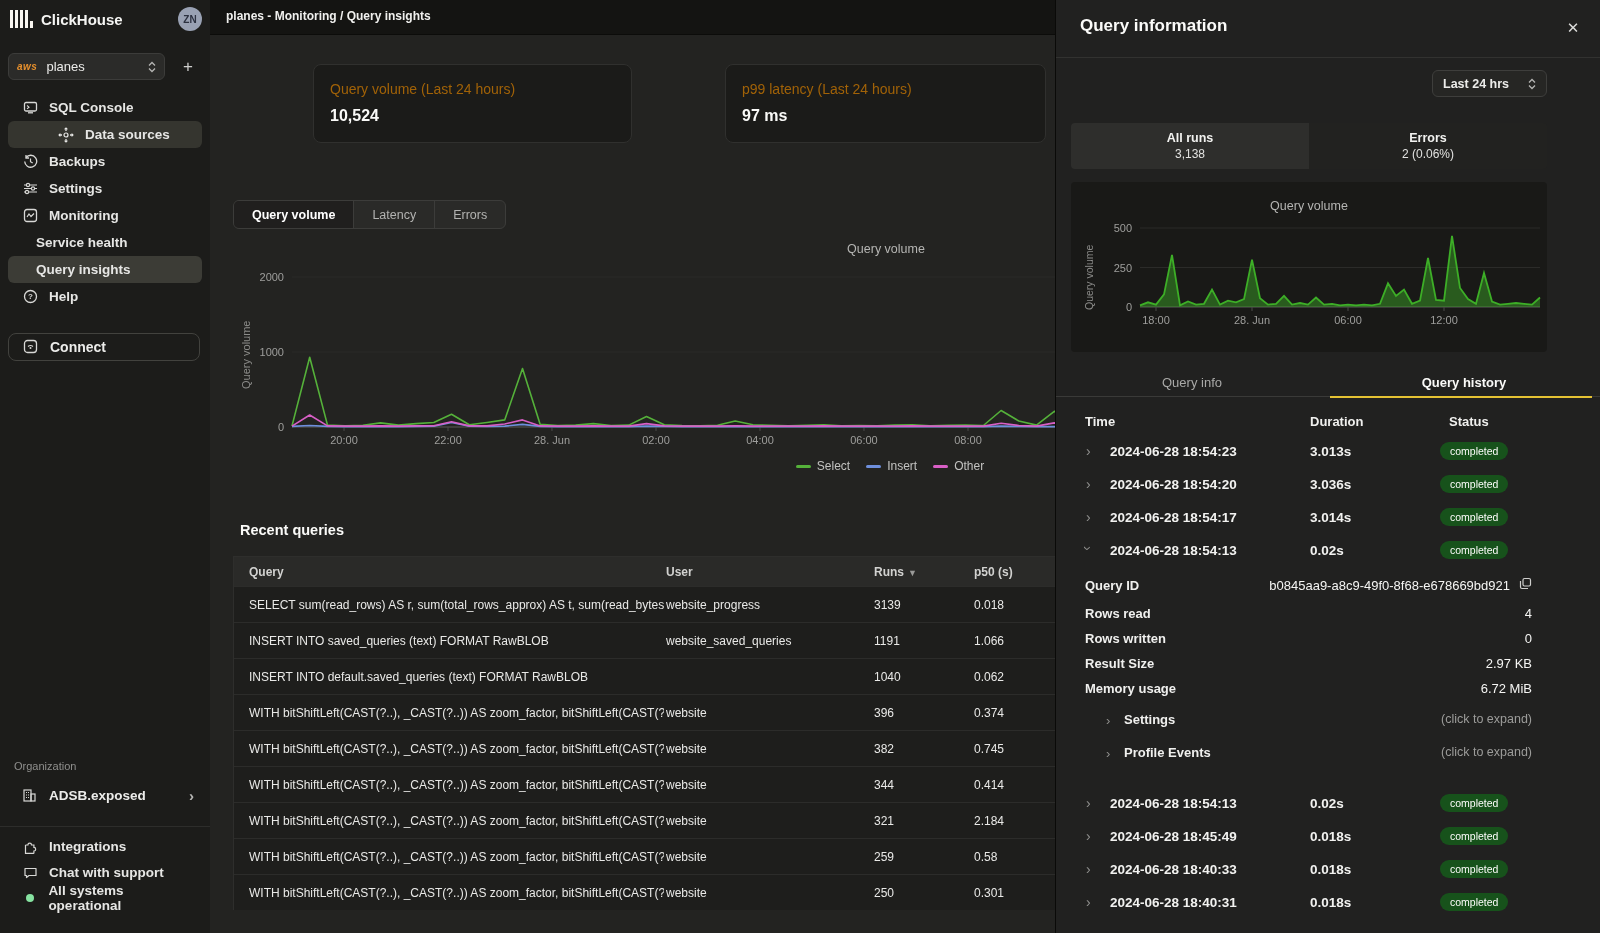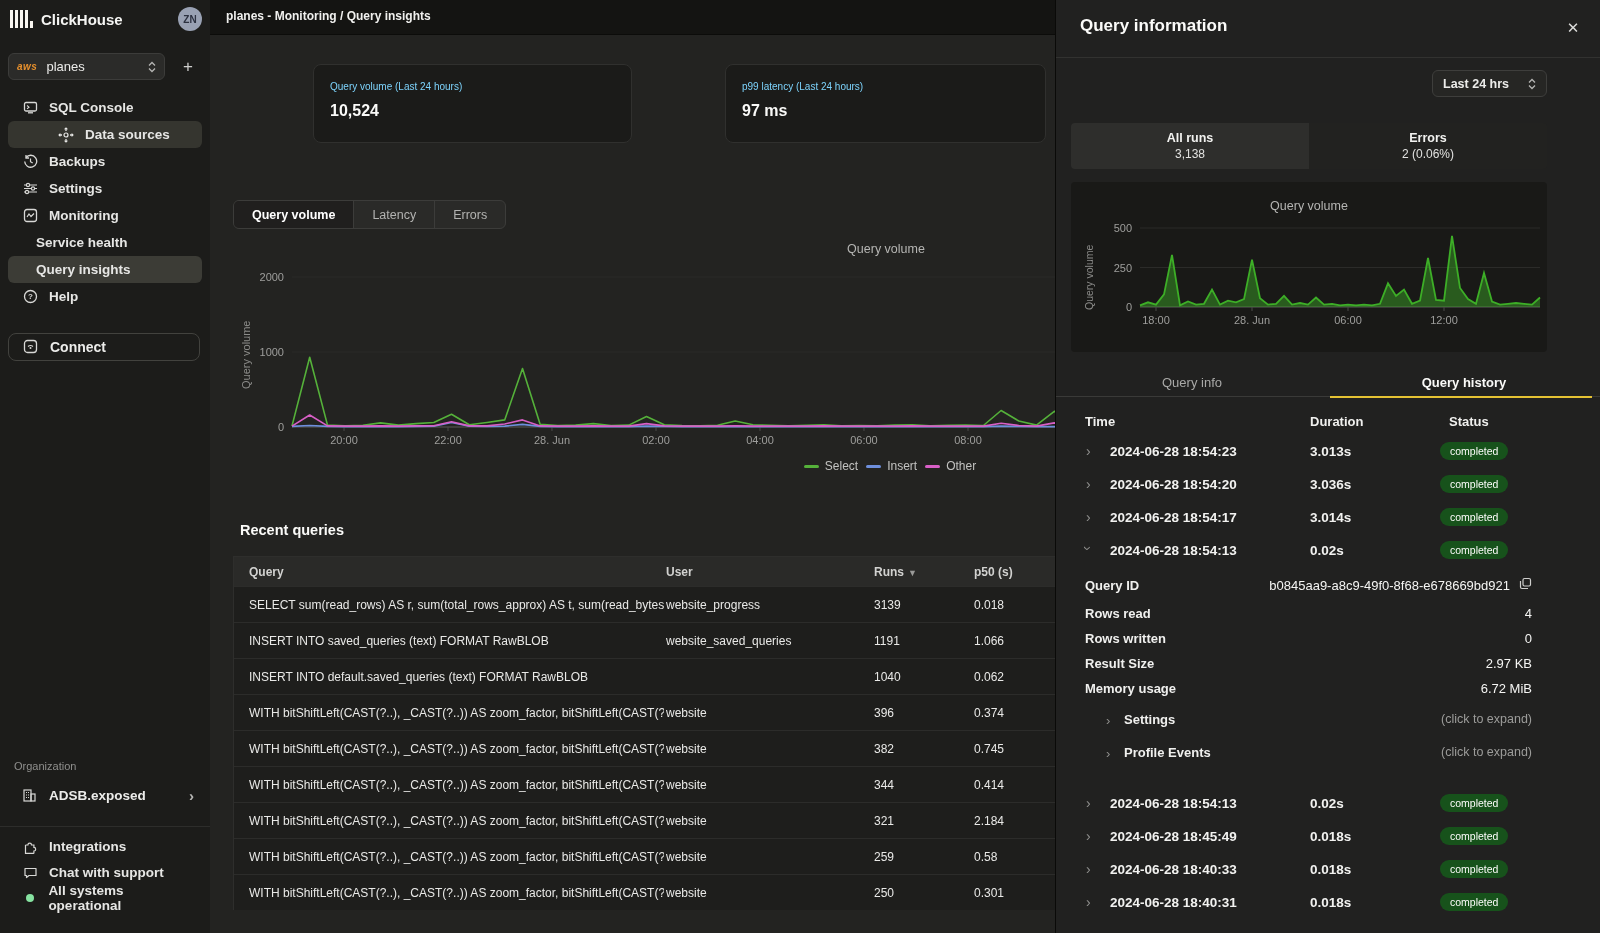--- a/index.html
+++ b/index.html
@@ -33,30 +33,30 @@
   .org-row .chev { margin-left:auto; color:#b7b7b5; font-size:15px; }
   .sb-div { position:absolute; left:0; top:826px; width:210px; height:1px; background:#2d2d2b; }
   .sb-foot { position:absolute; left:8px; top:833px; width:194px; }
   .sb-foot .nav-item { font-weight:600; }
   .statusdot { width:8px; height:8px; border-radius:50%; background:#86e3a1; }
 
   
   .topbar { position:absolute; left:210px; top:0; width:1390px; height:35px; background:#141412; border-bottom:1px solid #0c0c0a; z-index:1; }
   .breadcrumb { position:absolute; left:16px; top:9px; font-size:12px; font-weight:bold; color:#f0f0ee; }
   .stat-card { position:absolute; top:64px; height:79px; background:#1b1b19; border:1px solid #30302e; border-radius:8px; padding:16px; z-index:1; }
-  .stat-card .lab { font-size:10px; color:#7dd3fc; margin-bottom:10px; }
+  .stat-card .lab { font-size:14px; color:#a16207; margin-bottom:10px; }
   .stat-card .val { font-size:16px; font-weight:bold; color:#fafaf8; }
   .seg-tabs { position:absolute; left:233px; top:200px; height:29px; display:flex; border:1px solid #3c3c3a; border-radius:6px; background:#2a2a28; overflow:hidden; z-index:1; }
   .seg-tab { padding:0 18px; display:flex; align-items:center; font-size:12.5px; color:#b3b3b1; cursor:pointer; border-right:1px solid #3c3c3a; }
   .seg-tab:last-child { border-right:none; }
   .seg-tab.active { background:#201f1e; color:#fff; font-weight:bold; }
   .chart-title { position:absolute; left:796px; top:242px; width:180px; text-align:center; font-size:12.5px; color:#b5b5b3; z-index:1; }
   .ylab-main { position:absolute; left:240px; top:300px; width:14px; font-size:11px; color:#8c8c8a; writing-mode:vertical-rl; transform:rotate(180deg); height:110px; text-align:center; z-index:1; }
   .main-chart-svg { position:absolute; left:210px; top:235px; z-index:0; }
-  .legend { position:absolute; left:700px; top:459px; width:380px; display:flex; justify-content:center; gap:8px; z-index:1; }
+  .legend { position:absolute; left:700px; top:459px; width:380px; display:flex; justify-content:center; gap:16px; z-index:1; }
   .legend .li { display:flex; align-items:center; gap:6px; font-size:12px; color:#c2c2c0; cursor:pointer; }
   .legend .dash { width:15px; height:3px; border-radius:2px; }
   .rq-title { position:absolute; left:240px; top:522px; font-size:14.5px; font-weight:bold; color:#fafaf8; z-index:1; }
   .rq-table { position:absolute; left:233px; top:556px; width:823px; background:#1e1e1c; border:1px solid #2e2e2c; border-bottom:none; z-index:0; }
   .rq-hrow { display:flex; height:29px; background:#2a2a28; align-items:center; font-size:12px; font-weight:bold; color:#d2d2d0; }
   .rq-row { display:flex; height:36px; align-items:center; font-size:12px; color:#e9e9e7; border-top:1px solid #2c2c2a; cursor:pointer; }
   .c-query { width:430px; padding:0 15px; white-space:nowrap; overflow:hidden; }
   .c-user  { width:210px; padding:0 2px; white-space:nowrap; overflow:hidden; }
   .c-runs  { width:100px; }
   .c-p50   { width:80px; }

